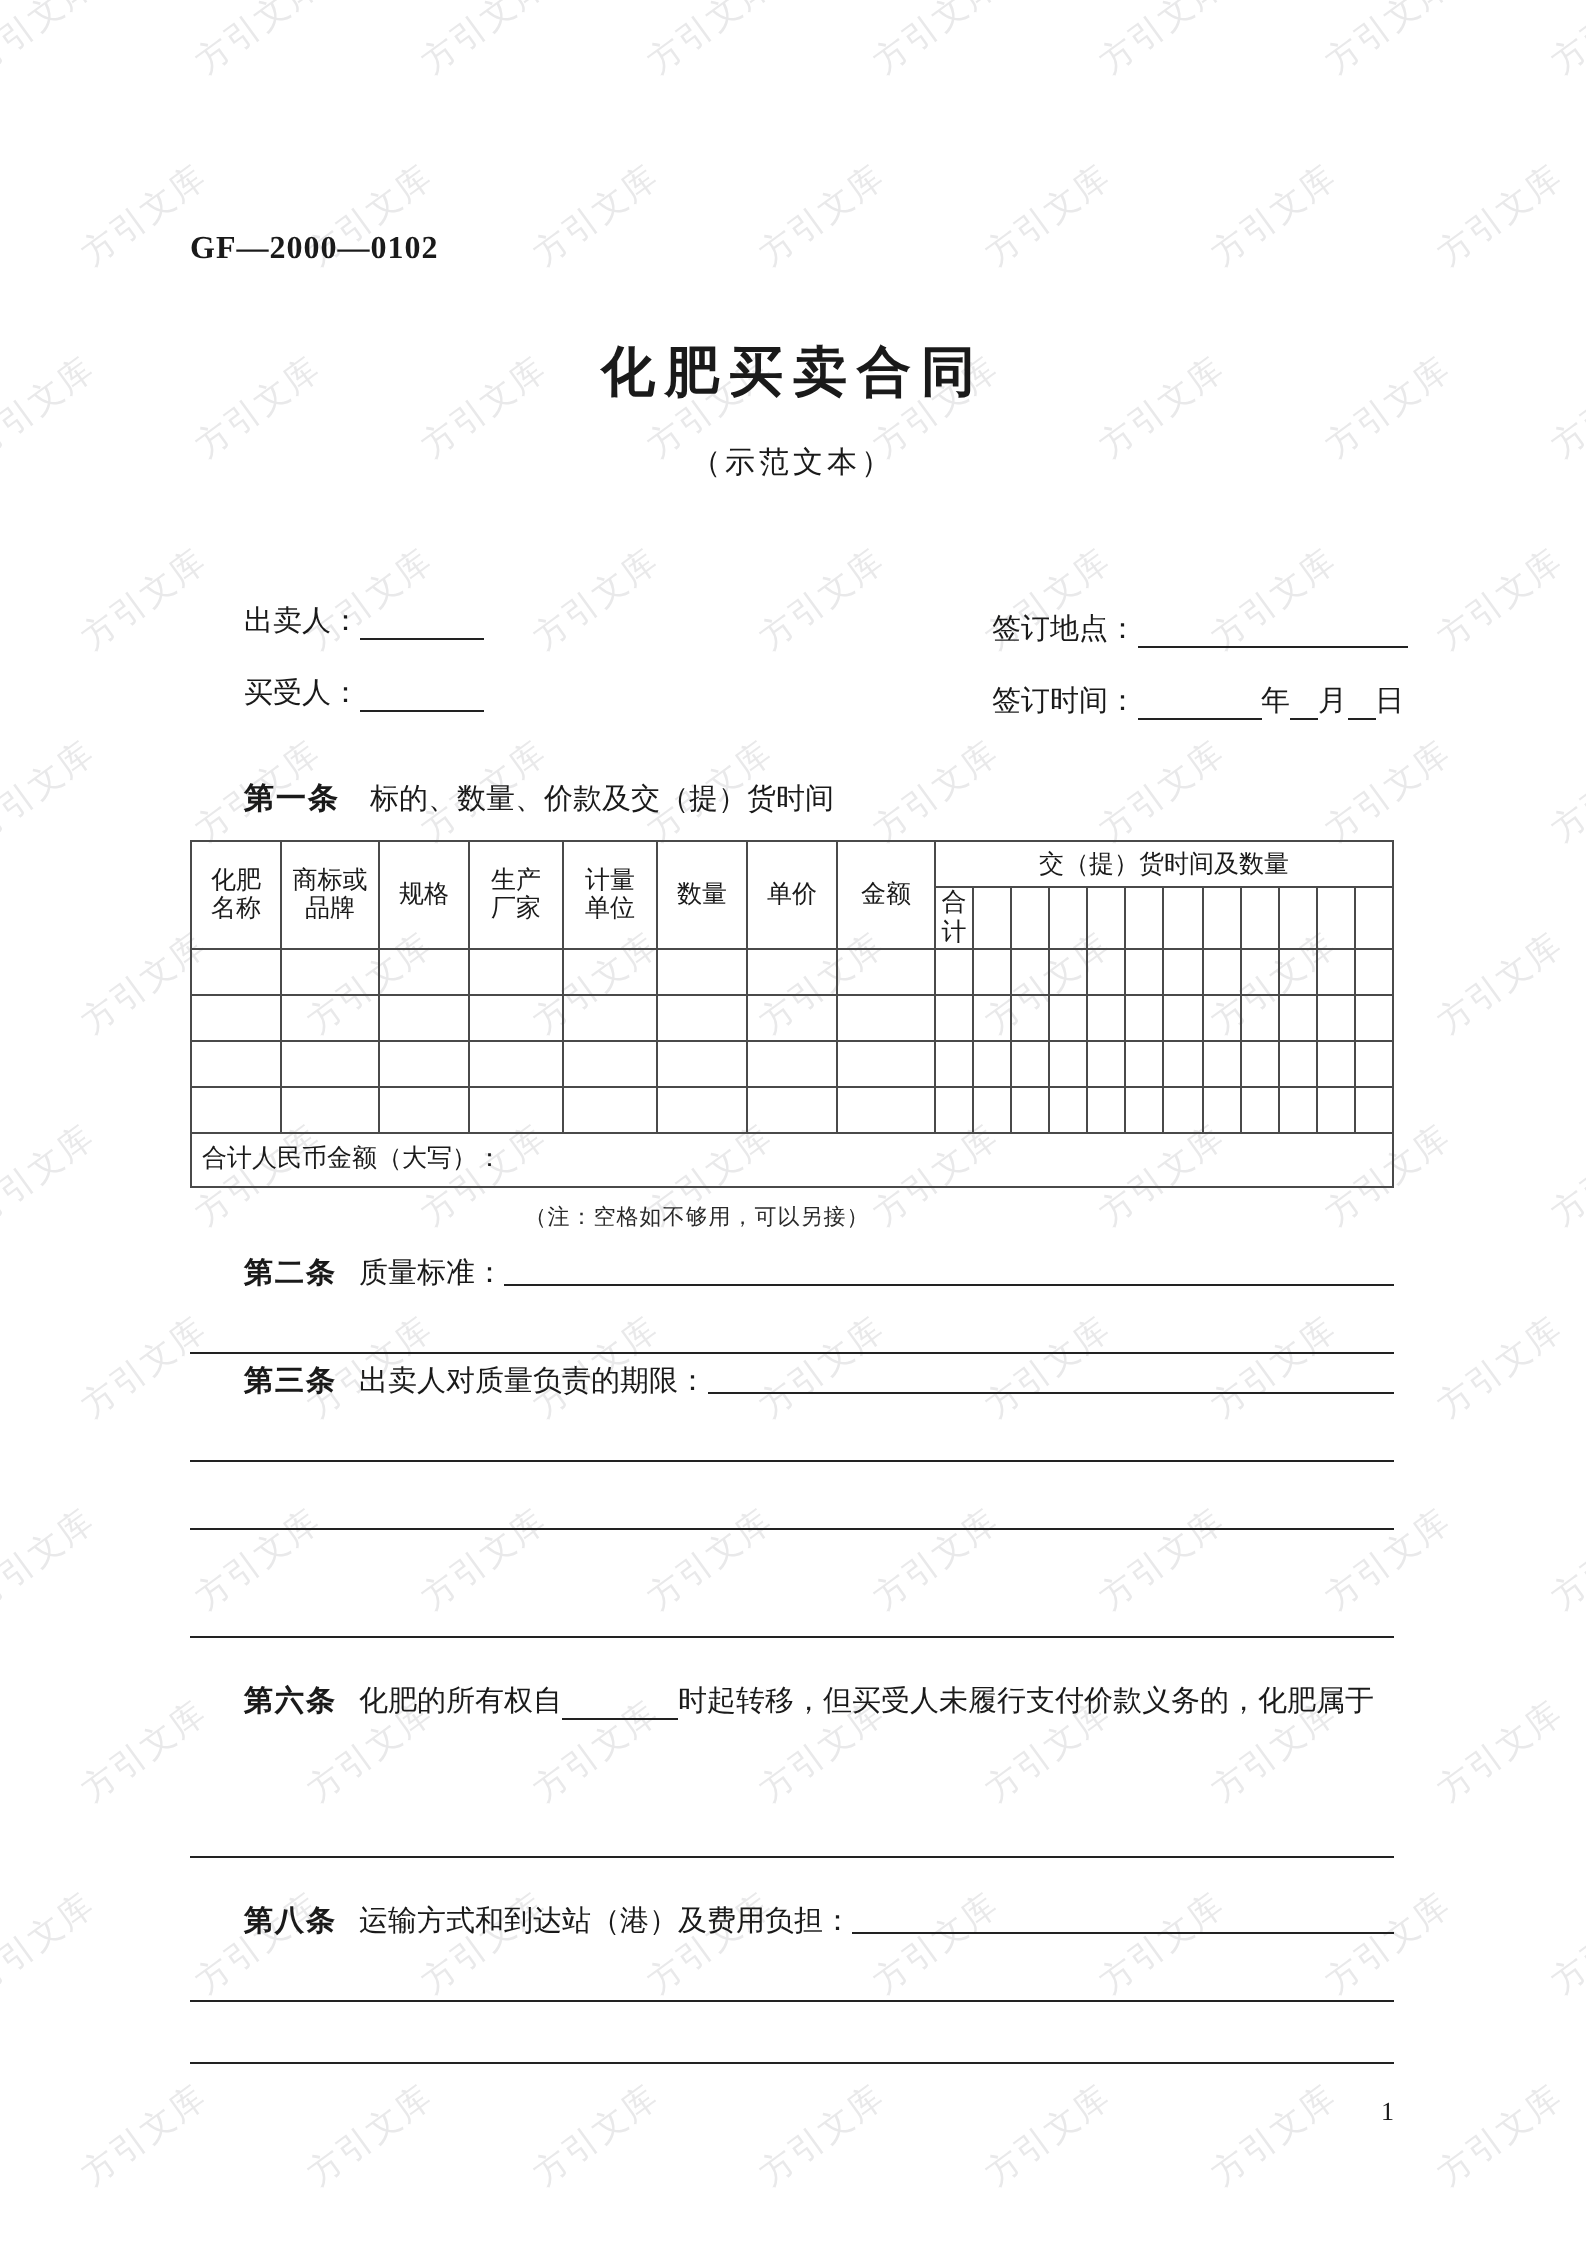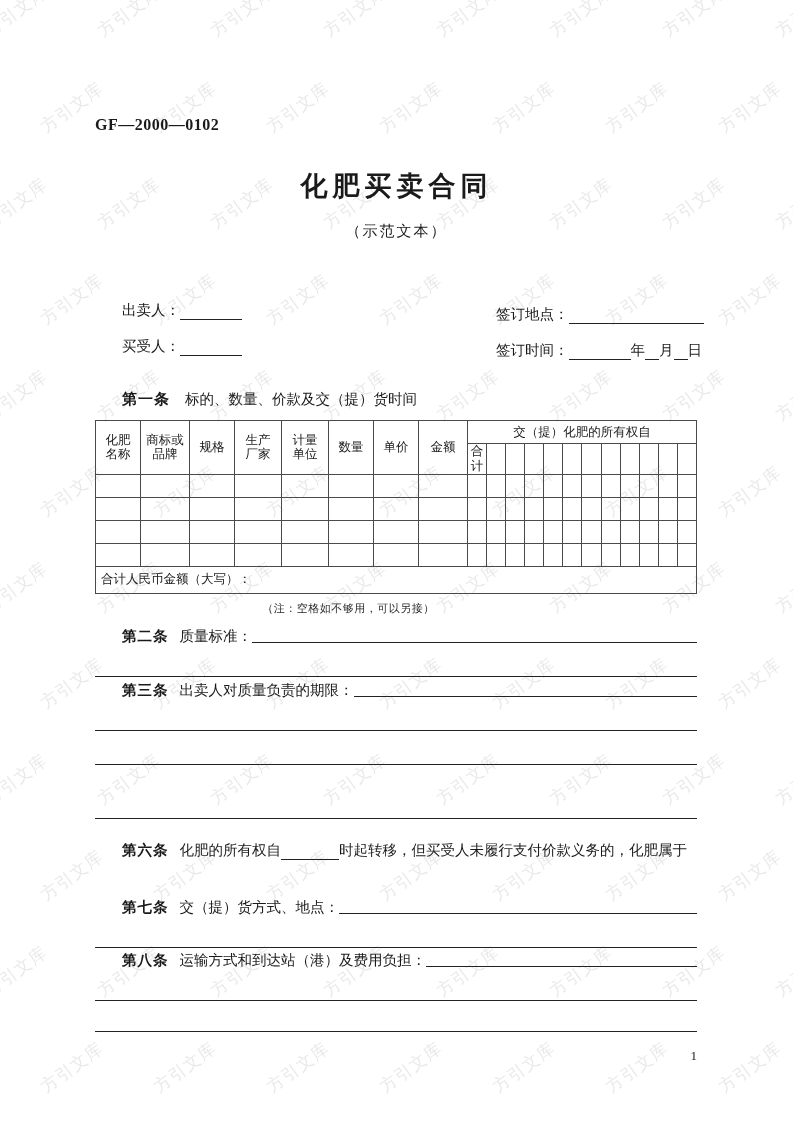--- a/index.html
+++ b/index.html
@@ -336,21 +336,21 @@
             <span>生产</span><br>
             <span>厂家</span>
           </th>
           <th class="cw-unit" rowspan="2">
             <span>计量</span><br>
             <span>单位</span>
           </th>
           <th class="cw-qty" rowspan="2">数量</th>
           <th class="cw-price" rowspan="2">单价</th>
           <th class="cw-amt" rowspan="2">金额</th>
-          <th colspan="12">交（提）化肥的所有权自</th>
+          <th colspan="12">交（提）货时间及数量</th>
         </tr>
         <tr class="h-row2" id="delivery-subheader-row">
           <th class="cw-sum">合计</th>
         <th class="cw-slot"></th>
             <th class="cw-slot"></th>
             <th class="cw-slot"></th>
             <th class="cw-slot"></th>
             <th class="cw-slot"></th>
             <th class="cw-slot"></th>
             <th class="cw-slot"></th>
@@ -476,25 +476,20 @@
           </div>
           <div class="blank-rule"></div>
         </div>
         <div class="clause-block" style="top: 734px;">
           <div class="blank-rule"></div>
         </div>
         <div class="clause-block" style="top: 788px;">
           <div class="blank-rule"></div>
         </div>
         <div class="clause-block" style="top: 898px;">
-          <div class="clause-head-line">
-            <span class="lbl-no">第七条</span>
-            <span class="lbl-txt">交（提）货方式、地点：</span>
-            <span class="rule"></span>
-          </div>
           <div class="blank-rule"></div>
         </div>
         <div class="clause-block" style="top: 951px;">
           <div class="clause-head-line">
             <span class="lbl-no">第八条</span>
             <span class="lbl-txt">运输方式和到达站（港）及费用负担：</span>
             <span class="rule"></span>
           </div>
           <div class="blank-rule"></div>
           <div class="blank-rule"></div>

